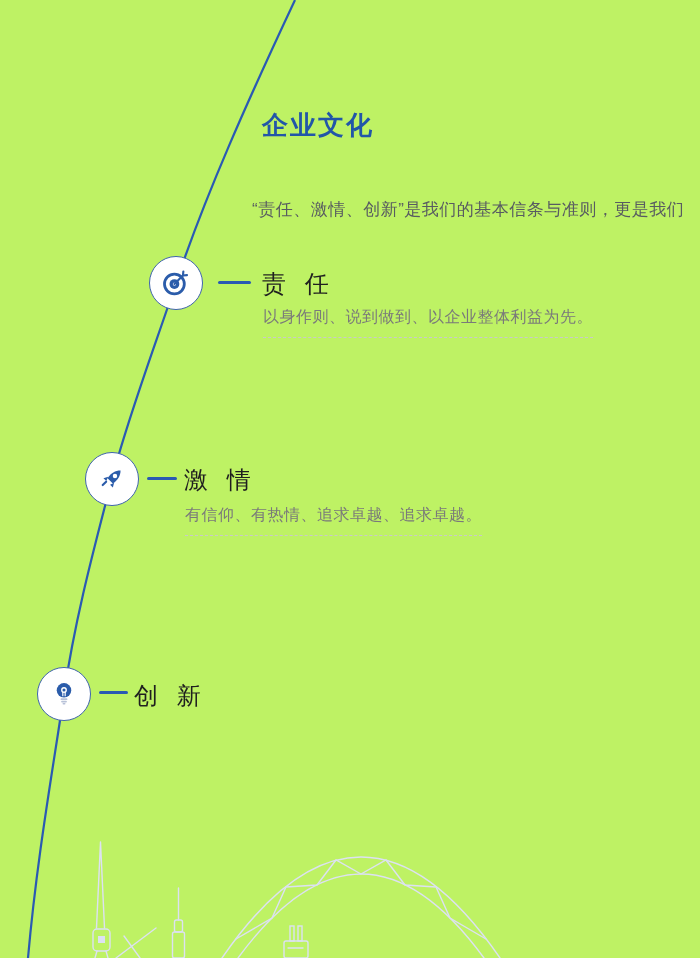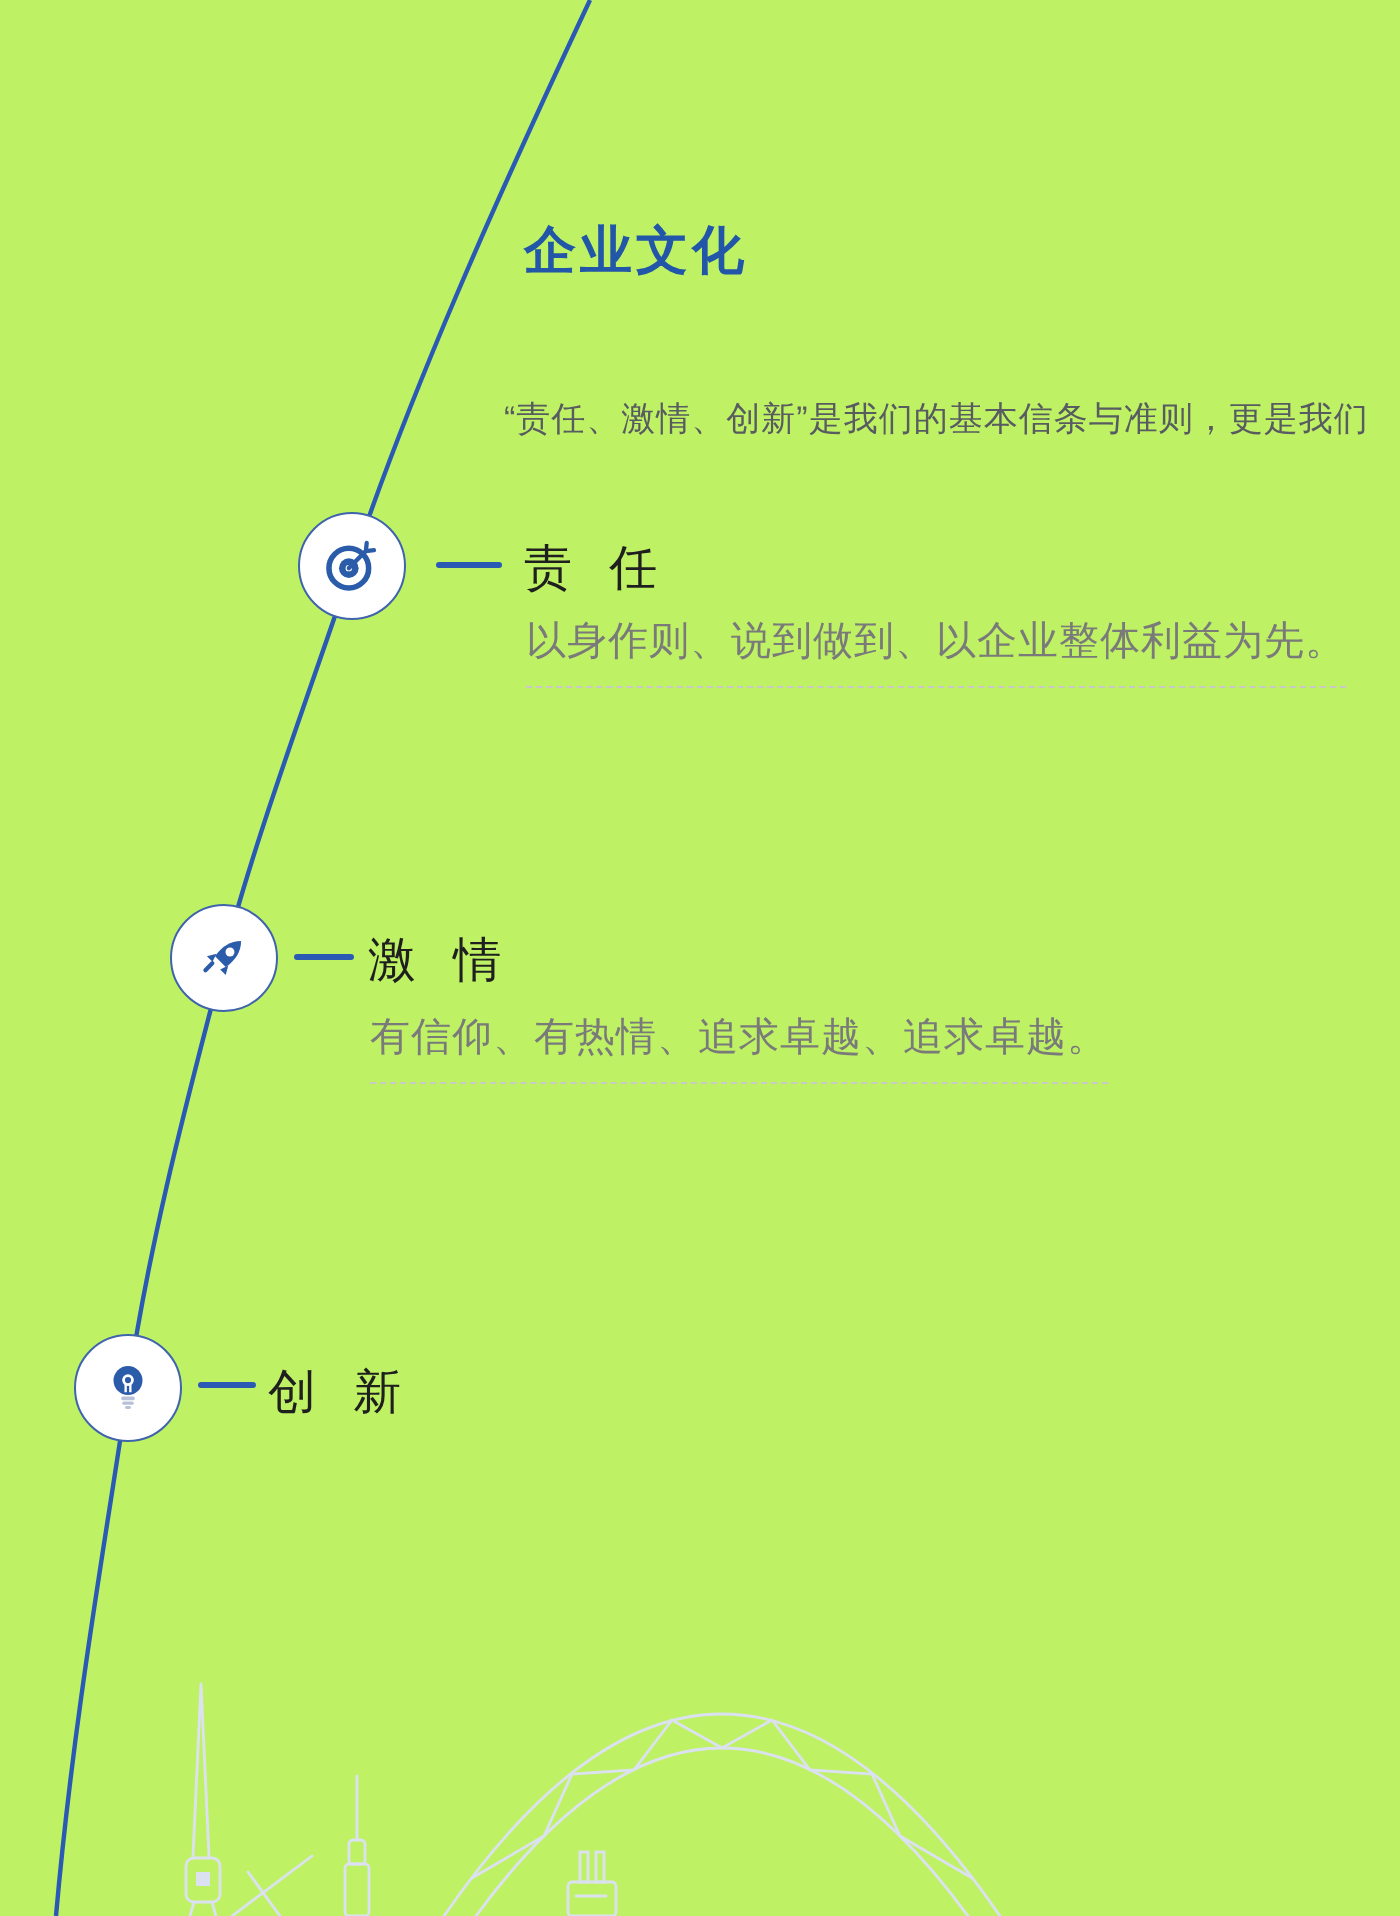--- a/index.html
+++ b/index.html
@@ -37,21 +37,21 @@
     position:absolute;width:54px;height:54px;border-radius:50%;
     background:#fff;border:1.6px solid #3f64ac;
     display:flex;align-items:center;justify-content:center;
   }
   .connector{position:absolute;height:3px;background:var(--line-blue);border-radius:2px}
   .item-title{
     position:absolute;margin:0;font-size:24px;font-weight:400;
     color:var(--heading-color);letter-spacing:1px;word-spacing:10px;
   }
   .item-desc{
-    position:absolute;font-size:20px;color:var(--desc-color);
+    position:absolute;font-size:16px;color:var(--desc-color);
     letter-spacing:0.5px;padding-bottom:9px;
     border-bottom:1px dashed var(--dash-color);
   }
 
   .i1 .icon-circle{left:149px;top:256px}
   .i1 .connector{left:218px;top:281px;width:33px}
   .i1 .item-title{left:262px;top:268px}
   .i1 .item-desc{left:263px;top:307px}
 
   .i2 .icon-circle{left:85px;top:452px}

